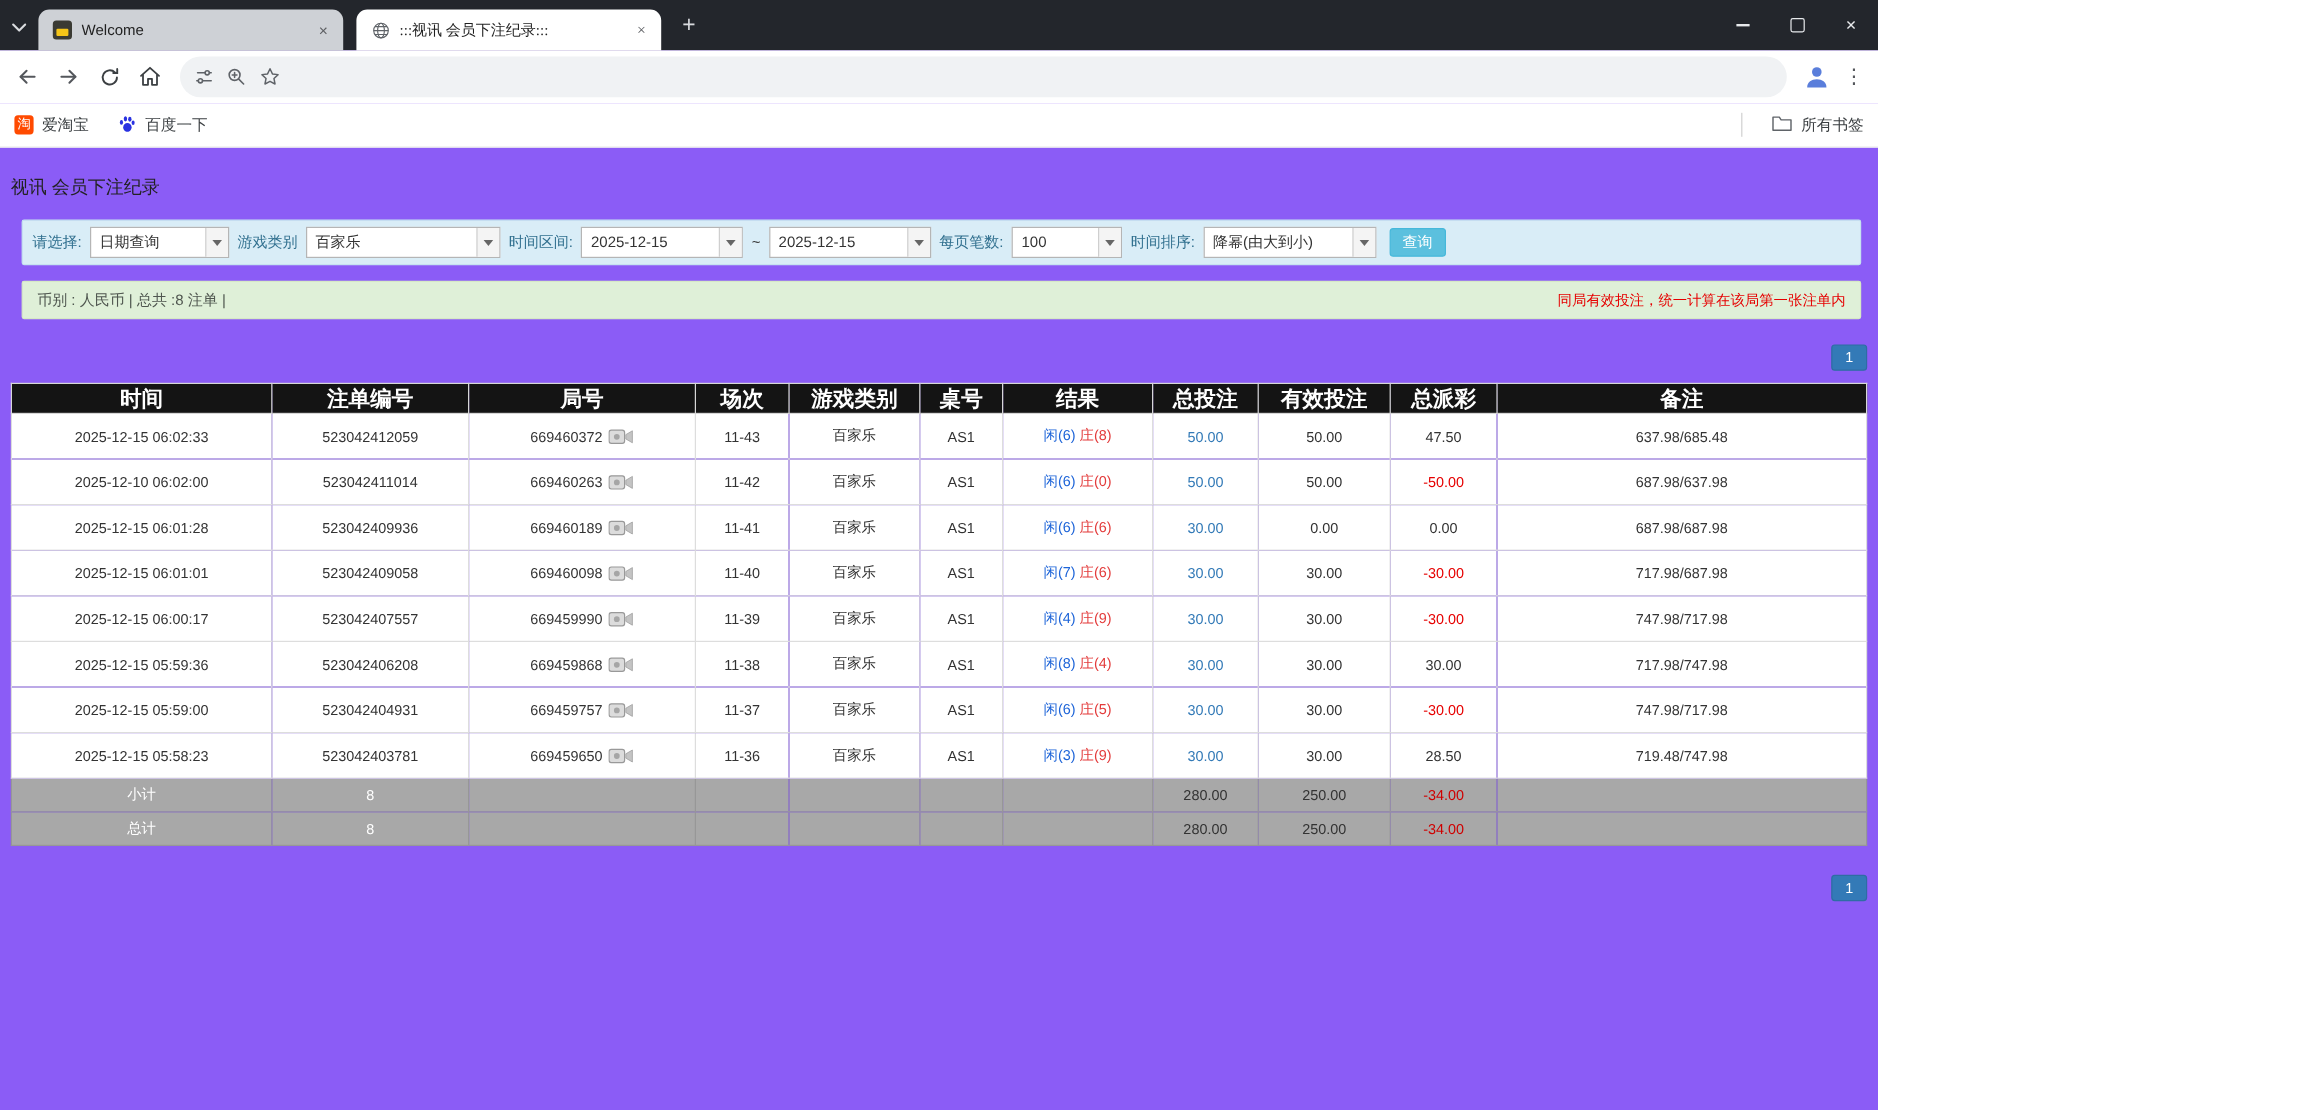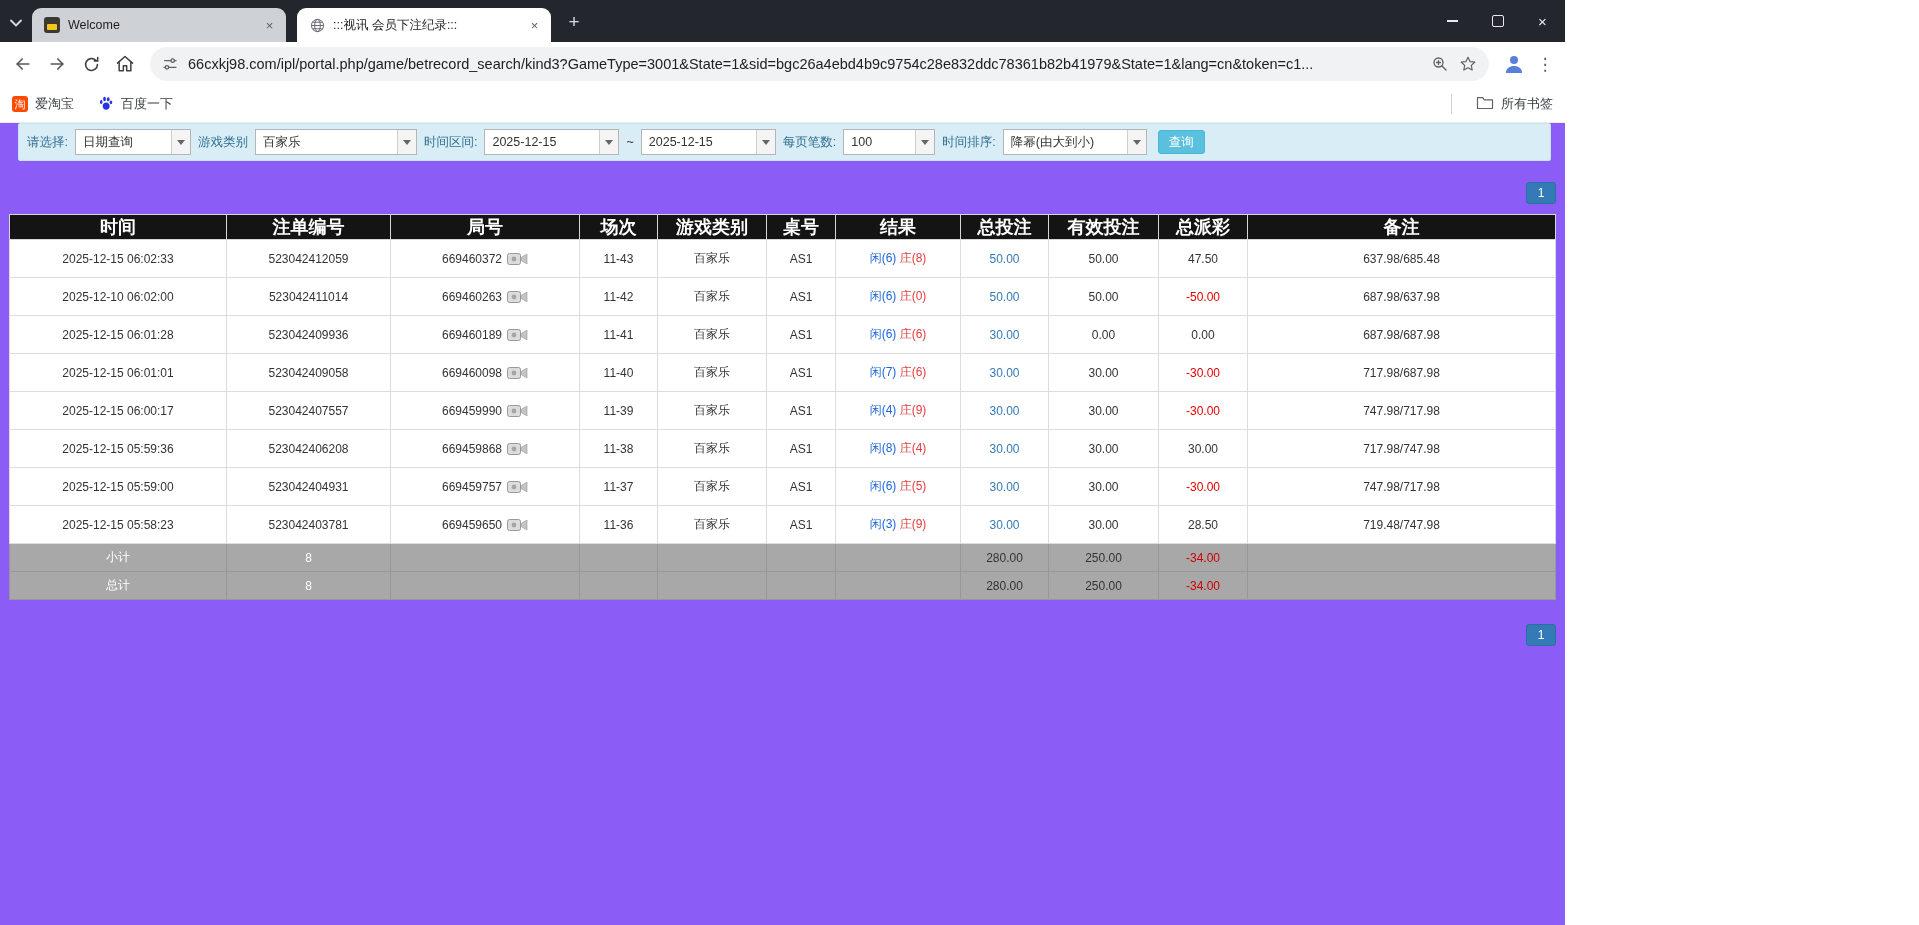--- a/index.html
+++ b/index.html
@@ -5,21 +5,21 @@
   html,body{margin:0;padding:0;}
   body{background:#fff;font-family:"Liberation Sans","DejaVu Sans",sans-serif;color:#333;}
   .window{width:1565px;min-height:925px;background:#8b5cf6;}
 
   
   .titlebar{height:42px;background:#23262c;display:flex;align-items:flex-end;}
   .tab-search{width:32px;height:30px;margin-bottom:4px;display:flex;align-items:center;justify-content:center;cursor:pointer;}
   .tab{height:34px;width:234px;border-radius:9px 9px 0 0;display:flex;align-items:center;gap:8px;padding:0 8px 0 12px;font-size:12.5px;color:#1f1f1f;min-width:0;cursor:pointer;}
   .tab--inactive{background:#ced1d6;}
   .tab--active{background:#fff;}
-  .tab + .tab{margin-left:11px;}
+  .tab + .tab{margin-left:11px;font-family:Liberation Serif, serif;}
   .tab-title{flex:1;white-space:nowrap;overflow:hidden;text-overflow:ellipsis;}
   .tab-close{width:17px;height:17px;border-radius:50%;display:flex;align-items:center;justify-content:center;color:#5d5f63;font-size:13px;cursor:pointer;}
   .favicon{width:16px;height:16px;flex:0 0 16px;display:flex;align-items:center;justify-content:center;}
   .fav-welcome{background:#3a3a33;border-radius:3px;position:relative;overflow:hidden;}
   .fav-welcome::after{content:"";position:absolute;left:3px;top:7px;width:10px;height:6px;background:#f5c518;border-radius:1px;}
   .newtab-btn{width:28px;height:28px;margin:0 0 6px 9px;display:flex;align-items:center;justify-content:center;color:#d8dade;font-size:19px;cursor:pointer;}
   .win-controls{margin-left:auto;align-self:stretch;display:flex;}
   .win-btn{width:45px;height:42px;display:flex;align-items:center;justify-content:center;color:#e8eaed;font-size:15px;cursor:pointer;}
   .mini-line{width:11px;height:2px;background:#e8eaed;}
   .maxi-box{width:10px;height:10px;border:1.5px solid #e8eaed;border-radius:2px;}
@@ -140,21 +140,20 @@
         </svg>
     </div>
     <div class="omnibox">
       <span class="obx-icon">
         <svg width="16" height="16" viewBox="0 0 24 24" fill="none" stroke="#5f6368" stroke-width="2" stroke-linecap="round">
             <path d="M4 7h9M19.5 7H21M3 17h1.5M11 17h10"></path>
             <circle cx="16" cy="7" r="2.6"></circle>
             <circle cx="7.5" cy="17" r="2.6"></circle>
           </svg>
       </span>
-      <span class="url-text">66cxkj98.com/ipl/portal.php/game/betrecord_search/kind3?GameType=3001&amp;State=1&amp;sid=bgc26a4ebd4b9c9754c28e832ddc78361b82b41979&amp;State=1&amp;lang=cn&amp;token=c1...</span>
       <span class="obx-icon">
         <svg width="18" height="18" viewBox="0 0 24 24" fill="none" stroke="#5f6368" stroke-width="1.8" stroke-linecap="round">
             <circle cx="10" cy="10" r="6"></circle>
             <path d="M14.6 14.6L20 20M7.4 10h5.2M10 7.4v5.2"></path>
           </svg>
       </span>
       <span class="obx-icon">
         <svg width="18" height="18" viewBox="0 0 24 24" fill="none" stroke="#5f6368" stroke-width="1.6" stroke-linejoin="round">
             <path d="M12 3l2.7 5.8 6.3.8-4.6 4.3 1.2 6.1L12 17l-5.6 3 1.2-6.1L3 9.6l6.3-.8z"></path>
           </svg>
@@ -192,20 +191,21 @@
       <span>
         <svg width="18" height="15" viewBox="0 0 24 20" fill="none" stroke="#5f6368" stroke-width="1.6" stroke-linejoin="round">
             <path d="M2 3.5h7l2 3h11V18H2z"></path>
           </svg>
       </span>
       <span>所有书签</span>
     </div>
   </div>
 
   <div class="content">
+    <div class="page-title">视讯 会员下注纪录</div>
 
     <div class="filter-bar">
       <span class="filter-label">请选择:</span>
       <div class="combo" style="width:114px">
         <span class="combo-text">日期查询</span>
         <span class="combo-arrow"></span>
       </div>
       <span class="filter-label">游戏类别</span>
       <div class="combo" style="width:160px">
         <span class="combo-text">百家乐</span>
@@ -227,20 +227,24 @@
         <span class="combo-arrow"></span>
       </div>
       <span class="filter-label">时间排序:</span>
       <div class="combo" style="width:142px">
         <span class="combo-text">降幂(由大到小)</span>
         <span class="combo-arrow"></span>
       </div>
       <button class="search-btn">查询</button>
     </div>
 
+    <div class="info-bar">
+      <span class="info-left">币别 : 人民币 | 总共 :8 注单 |</span>
+      <span class="info-right">同局有效投注，统一计算在该局第一张注单内</span>
+    </div>
 
     <div class="pager">
       <div class="page-btn">1</div>
     </div>
 
     <table class="records">
       <colgroup>
         <col style="width:217px">
           <col style="width:164px">
           <col style="width:189px">

